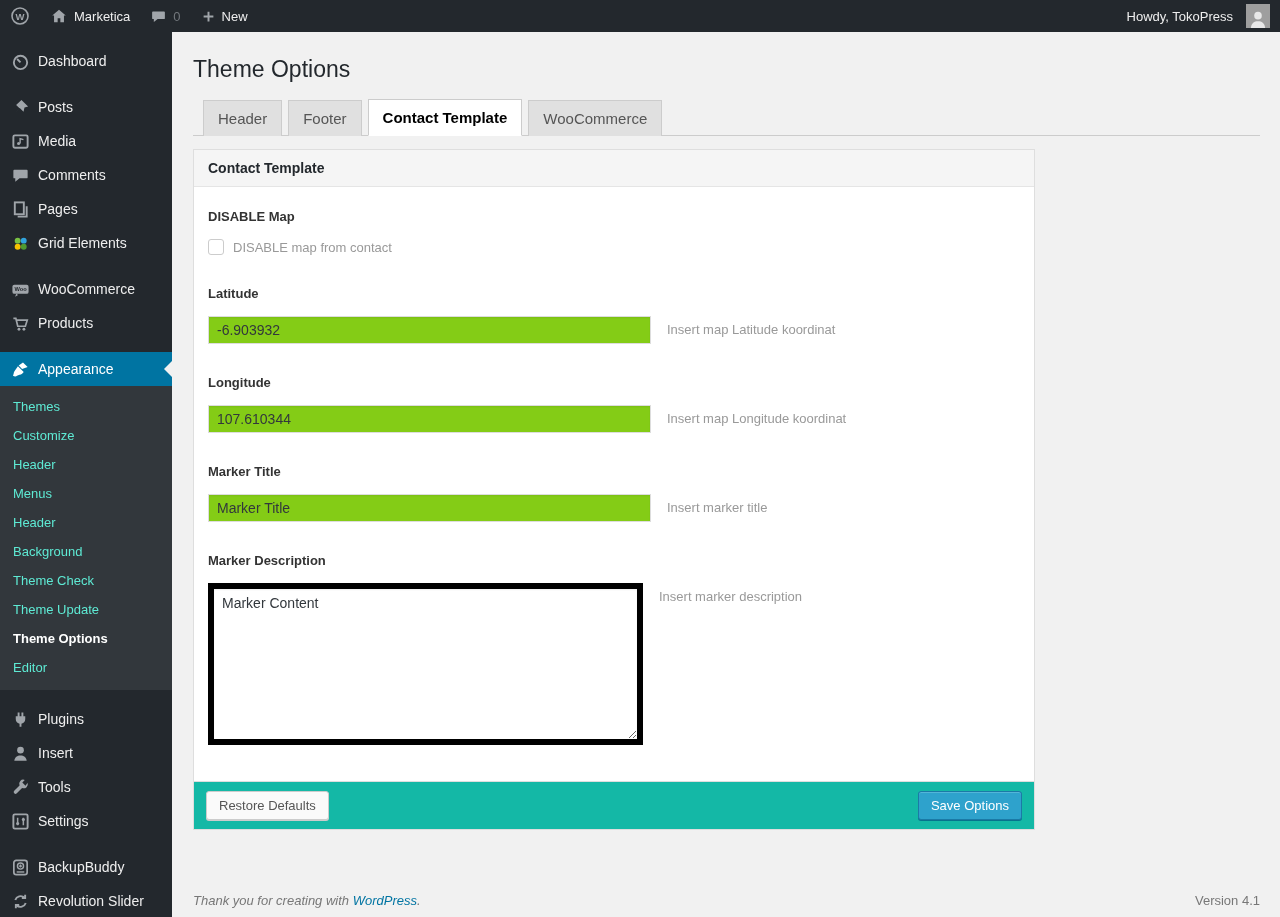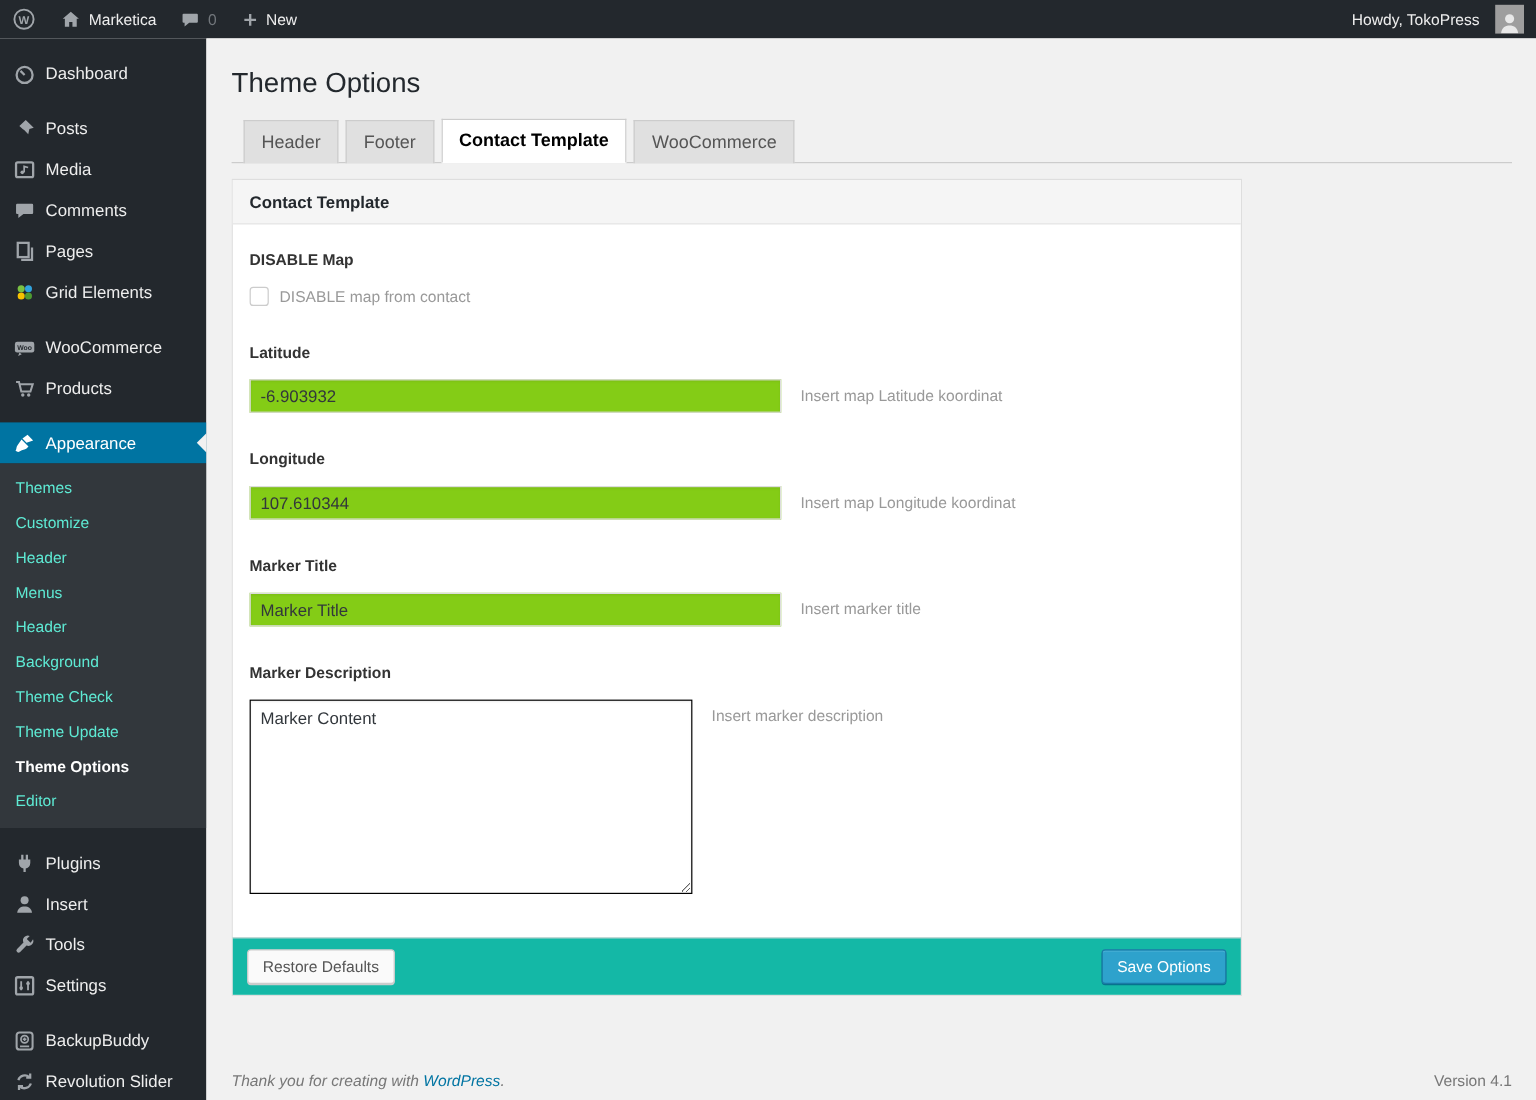--- a/index.html
+++ b/index.html
@@ -49,21 +49,21 @@
   .field-block:last-child { margin-bottom:0; }
 
   .checkbox-row { display:flex; align-items:center; gap:9px; font-size:13px; color:#999; }
   .checkbox-row input[type=checkbox] { width:16px; height:16px; accent-color:#fff;
       appearance:none; border:1px solid #ccc; border-radius:3px; background:#fff; cursor:pointer; }
 
   .input-row { display:flex; align-items:flex-start; }
   .text-input { width:443px; height:28px; border:1px solid #ddd; background:#84cc16; padding:3px 8px;
       font-size:14px; color:#32373c; font-family:"Liberation Sans", sans-serif;
       box-shadow:inset 0 1px 2px rgba(0,0,0,.07); outline:none; }
-  .textarea-input { width:369px; height:162px; border:1px solid #000000; background:#fff; padding:6px 8px;
+  .textarea-input { width:435px; height:162px; border:6px solid #000000; background:#fff; padding:6px 8px;
       font-size:14px; color:#32373c; font-family:"Liberation Sans", sans-serif;
       box-shadow:inset 0 1px 2px rgba(0,0,0,.07); outline:none; resize:both; }
   .hint { margin-left:16px; padding-top:6px; font-size:13px; color:#999; }
 
   .panel-footer { background:#14b8a6; border-top:1px solid #dedede; padding:9px 12px; display:flex; align-items:center; }
   .btn-secondary { background:#fafafa; border:1px solid #ccc; border-radius:3px; color:#555;
       font-size:13px; padding:6px 12px; cursor:pointer; box-shadow:0 1px 0 #ccc; font-family:"Liberation Sans", sans-serif; }
   .btn-primary { margin-left:auto; background:#2ea2cc; border:1px solid #1b7aa6; border-radius:3px; color:#fff;
       font-size:13px; padding:6px 12px; cursor:pointer; box-shadow:inset 0 1px 0 rgba(120,200,230,.5), 0 1px 0 rgba(0,86,132,.7);
       font-family:"Liberation Sans", sans-serif; }

